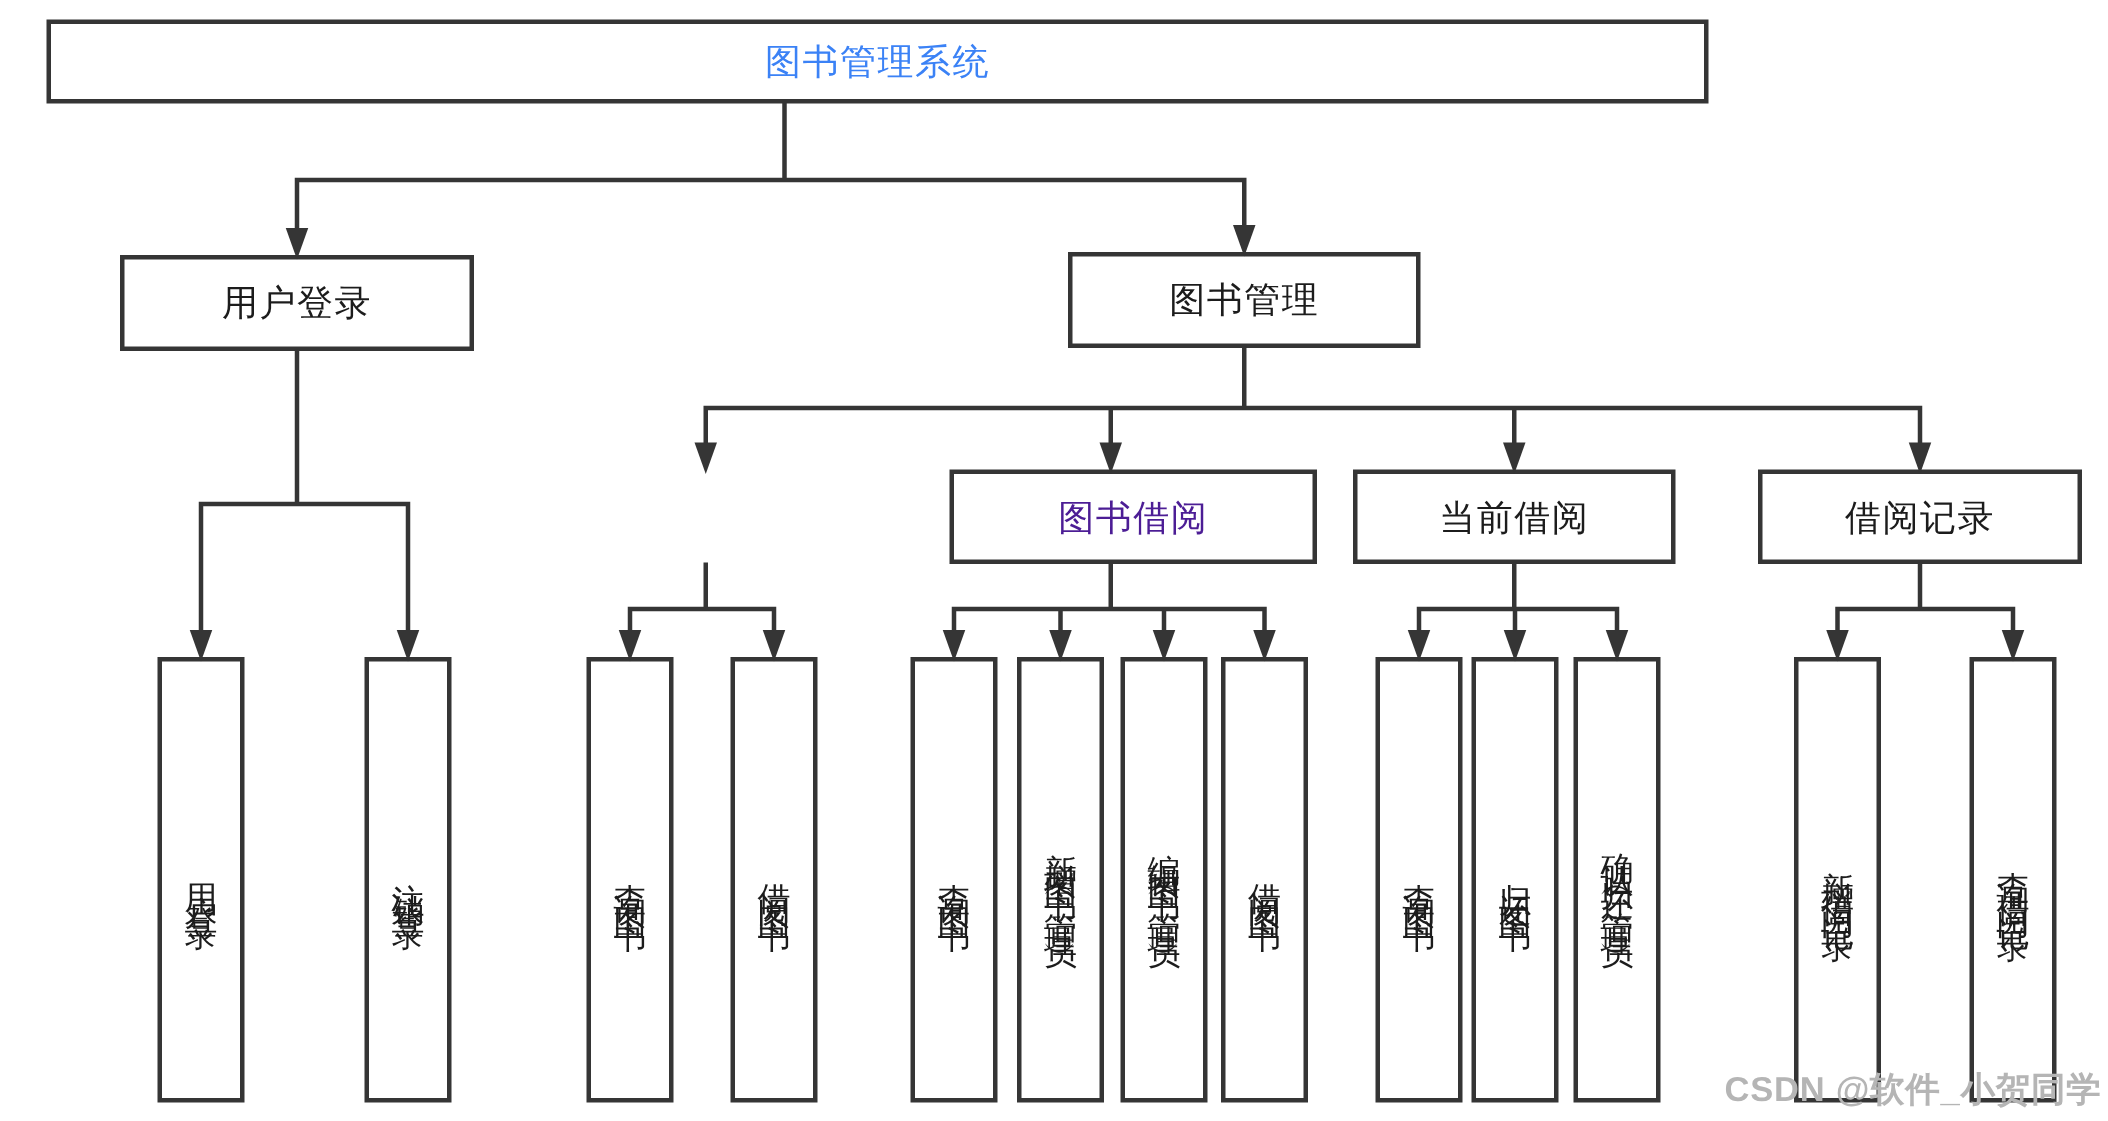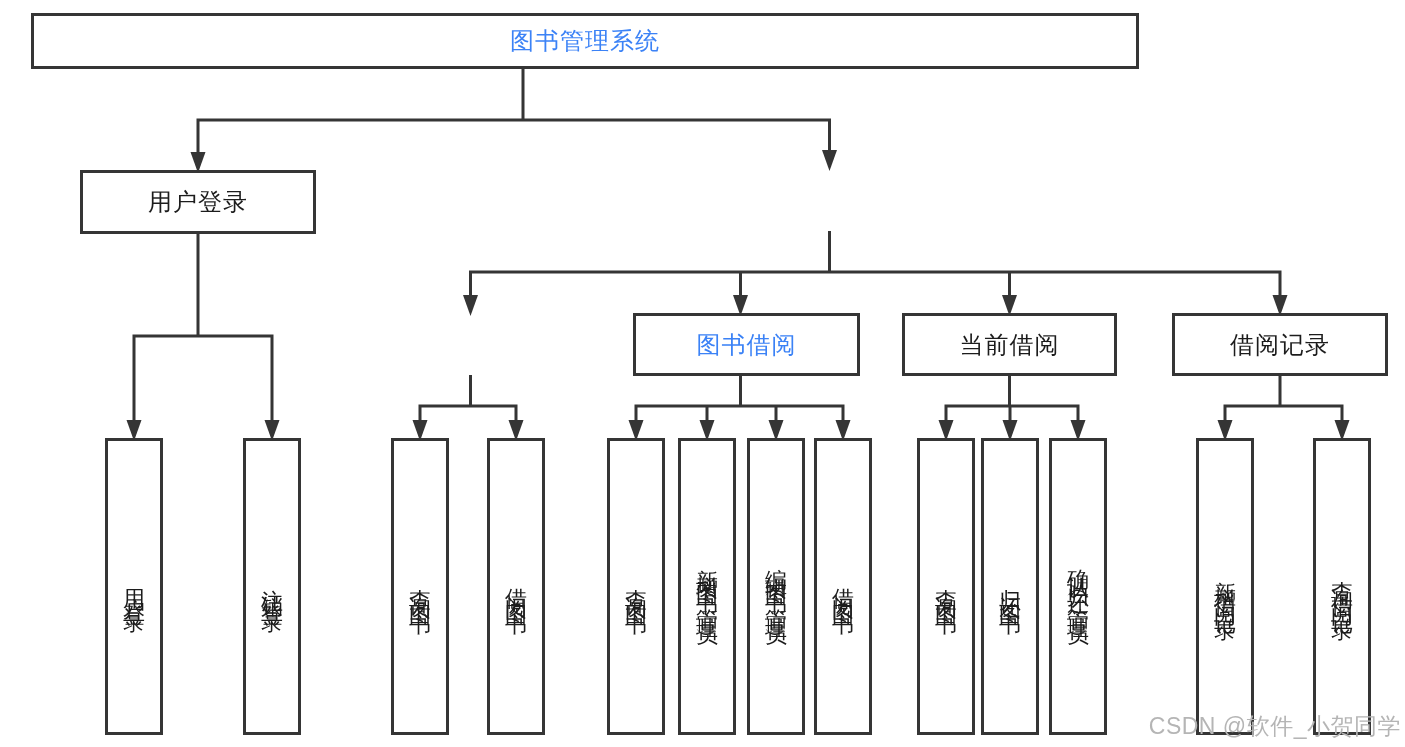--- a/index.html
+++ b/index.html
@@ -48,34 +48,38 @@
     pointer-events: none;
   }
   .watermark {
     position: absolute;
     right: 4px;
     bottom: 5px;
     font-size: 23px;
     letter-spacing: 0.5px;
     z-index: 3;
     white-space: nowrap;
+    font-weight: bold;
   }
 </style>
 </head>
 <body>
 
 <div class="canvas">
   <div id="nodes-layer">
       <div class="node h" style="left: 21px; top: 13px; width: 1108px; height: 56px; border-color: rgb(53, 53, 53); background: rgb(255, 255, 255); color: #3b82f6; margin-left: 10px;">
         <span class="lbl">图书管理系统</span>
       </div>
       <div class="node h" style="left: 80px; top: 170px; width: 236px; height: 64px; border-color: rgb(53, 53, 53); background: rgb(255, 255, 255); color: rgb(28, 28, 28);">
         <span class="lbl">用户登录</span>
       </div>
-      <div class="node h" style="left: 633px; top: 313px; width: 227px; height: 63px; border-color: rgb(53, 53, 53); background: rgb(255, 255, 255); color: #3b82f6;">
+      <div class="node h" style="left: 712px; top: 168px; width: 235px; height: 64px; border-color: rgb(53, 53, 53); background: rgb(255, 255, 255); color: rgb(28, 28, 28);">
+        <span class="lbl">图书管理</span>
+      </div>
+      <div class="node h" style="left: 633px; top: 313px; width: 245px; height: 63px; border-color: rgb(53, 53, 53); background: rgb(255, 255, 255); color: #4c1d95;">
         <span class="lbl">图书借阅</span>
       </div>
       <div class="node h" style="left: 902px; top: 313px; width: 215px; height: 63px; border-color: rgb(53, 53, 53); background: rgb(255, 255, 255); color: rgb(28, 28, 28); text-align: center;">
         <span class="lbl">当前借阅</span>
       </div>
       <div class="node h" style="left: 1172px; top: 313px; width: 216px; height: 63px; border-color: rgb(53, 53, 53); background: rgb(255, 255, 255); color: rgb(28, 28, 28);">
         <span class="lbl">借阅记录</span>
       </div>
       <div class="node v" style="left: 105px; top: 438px; width: 58px; height: 297px; border-color: rgb(53, 53, 53); background: rgb(255, 255, 255); color: rgb(28, 28, 28);">
         <span class="lbl">用户登录</span>

